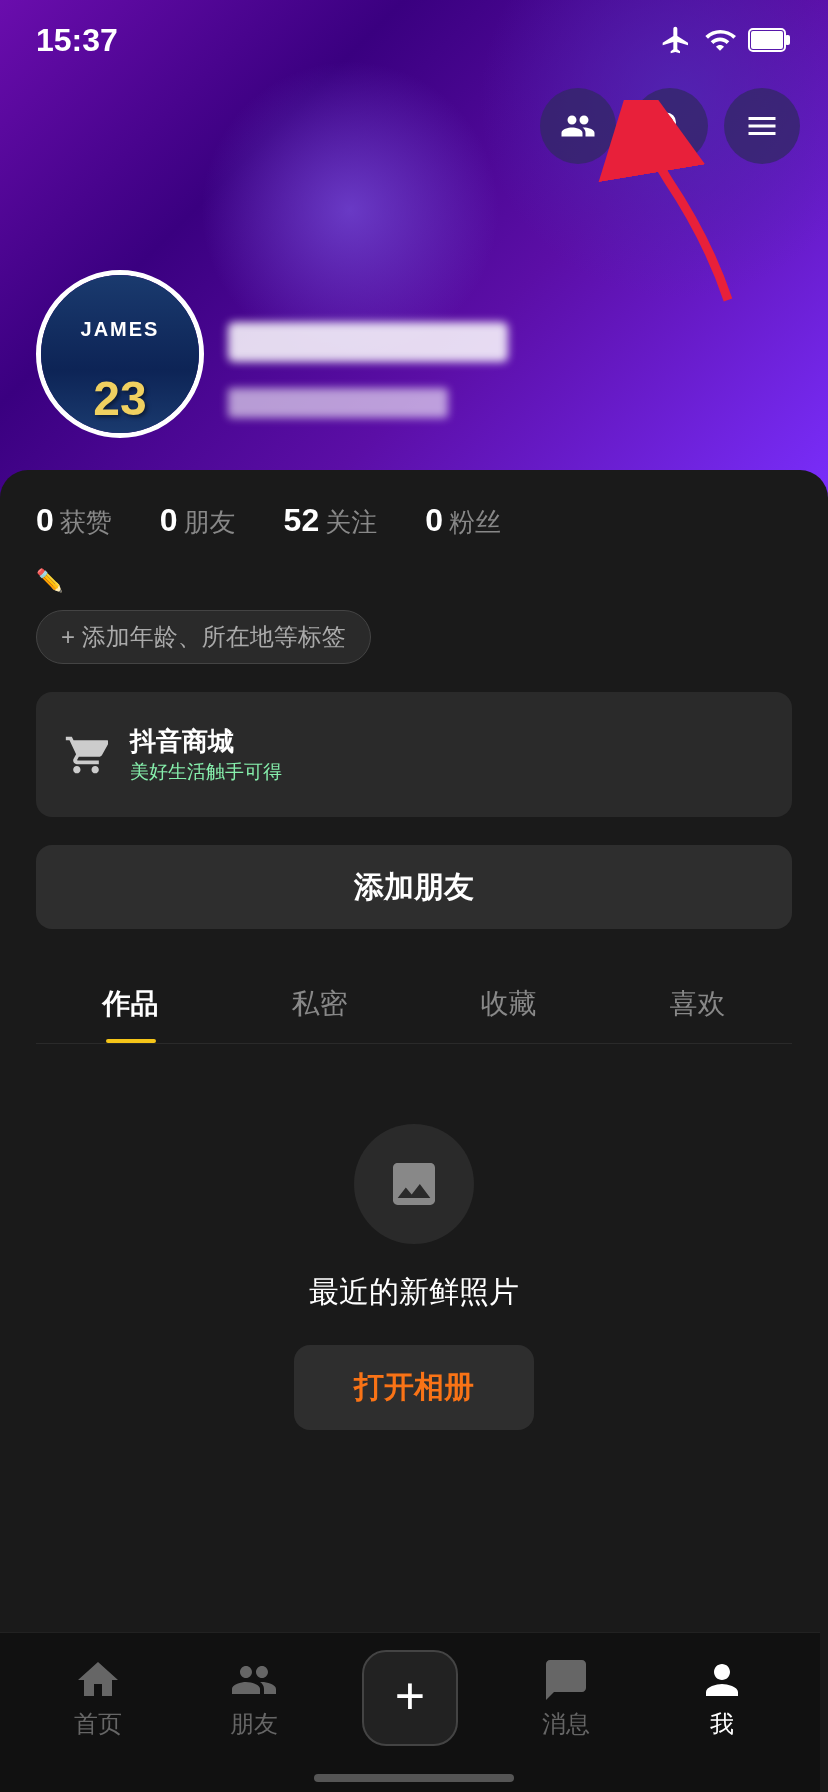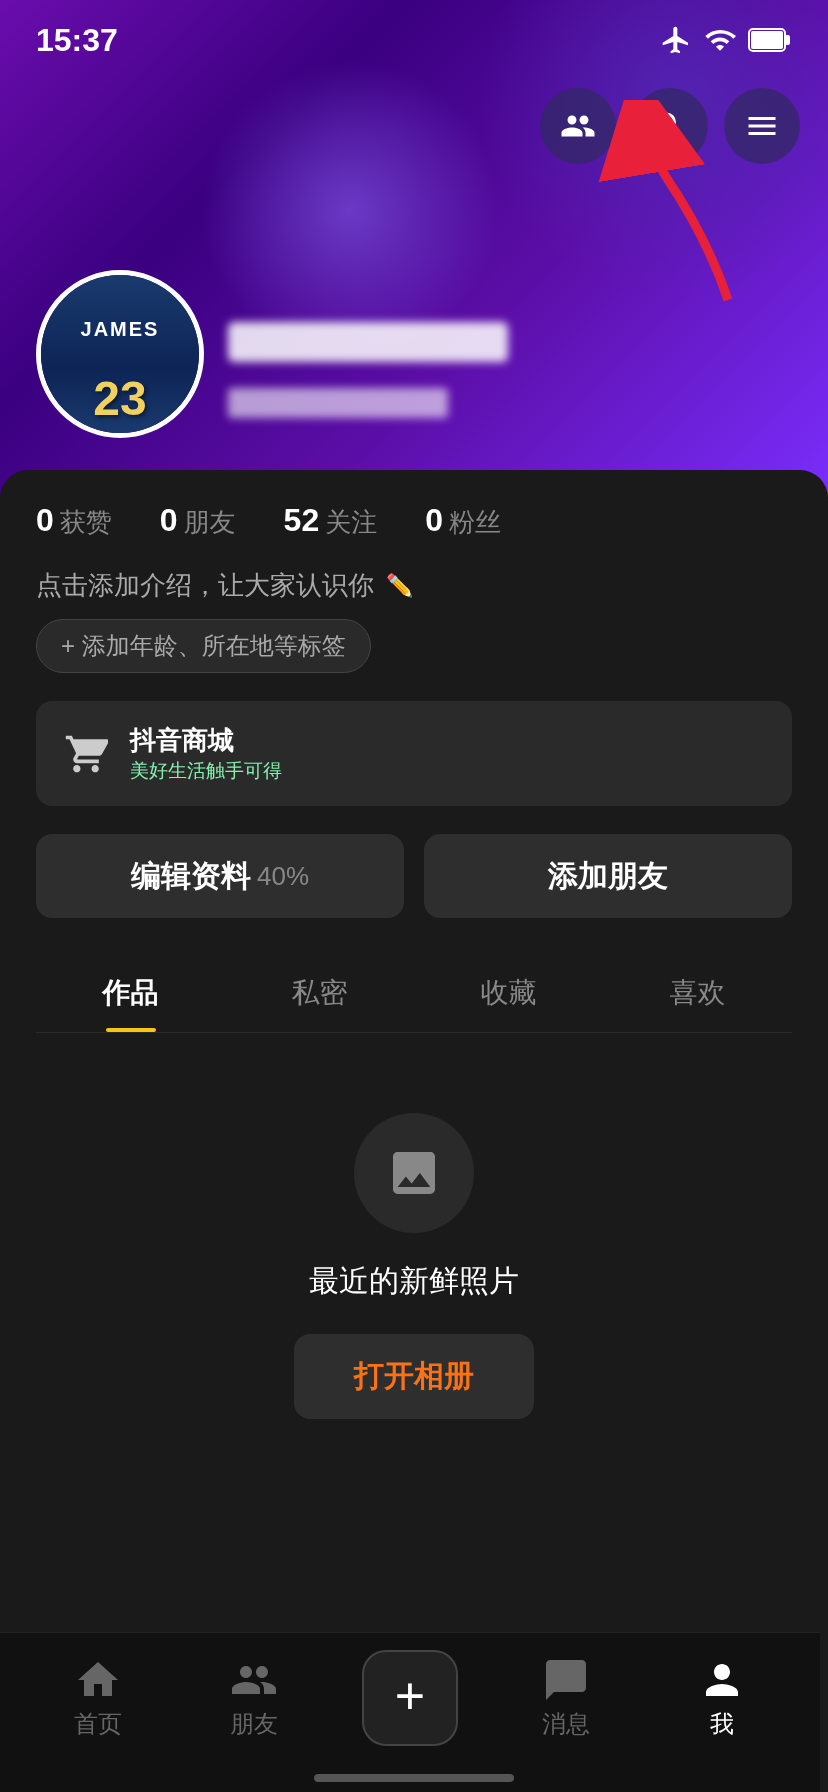--- a/index.html
+++ b/index.html
@@ -233,21 +233,21 @@
     
     .feature-row {
       display: flex;
       gap: 20px;
       margin: 28px 0;
     }
     .feature-card {
       flex: 1;
       background: #2a2a2a;
       border-radius: 16px;
-      padding: 22px 24px;
+      padding: 32px 24px;
       display: flex;
       align-items: center;
       gap: 18px;
     }
     .feature-icon {
       width: 52px;
       height: 52px;
       display: flex;
       align-items: center;
       justify-content: center;
@@ -500,21 +500,20 @@
       <span class="stat-label">关注</span>
     </div>
     <div class="stat-item">
       <span class="stat-number">0</span>
       <span class="stat-label">粉丝</span>
     </div>
   </div>
 
   <div class="bio-section">
     <div class="bio-text">
-      <span>点击添加介绍，让大家认识你</span>
       <span class="edit-icon">✏️</span>
     </div>
     <div class="tag-btn">
       <span>+ 添加年龄、所在地等标签</span>
     </div>
   </div>
 
   <div class="feature-row">
     <div class="feature-card">
       <div class="feature-icon">
@@ -524,24 +523,20 @@
       </div>
       <div class="feature-info">
         <span class="feature-title">抖音商城</span>
         <span class="feature-sub">美好生活触手可得</span>
       </div>
     </div>
   </div>
 
   <div class="action-row">
     <div class="profile-btn">
-      <span class="profile-btn-text">编辑资料</span>
-      <span class="percent-text">40%</span>
-    </div>
-    <div class="profile-btn">
       <span class="profile-btn-text">添加朋友</span>
     </div>
   </div>
 
   <div class="tabs-row">
     <div class="tab-item active">
       <span>作品</span>
     </div>
     <div class="tab-item">
       <span>私密</span>

